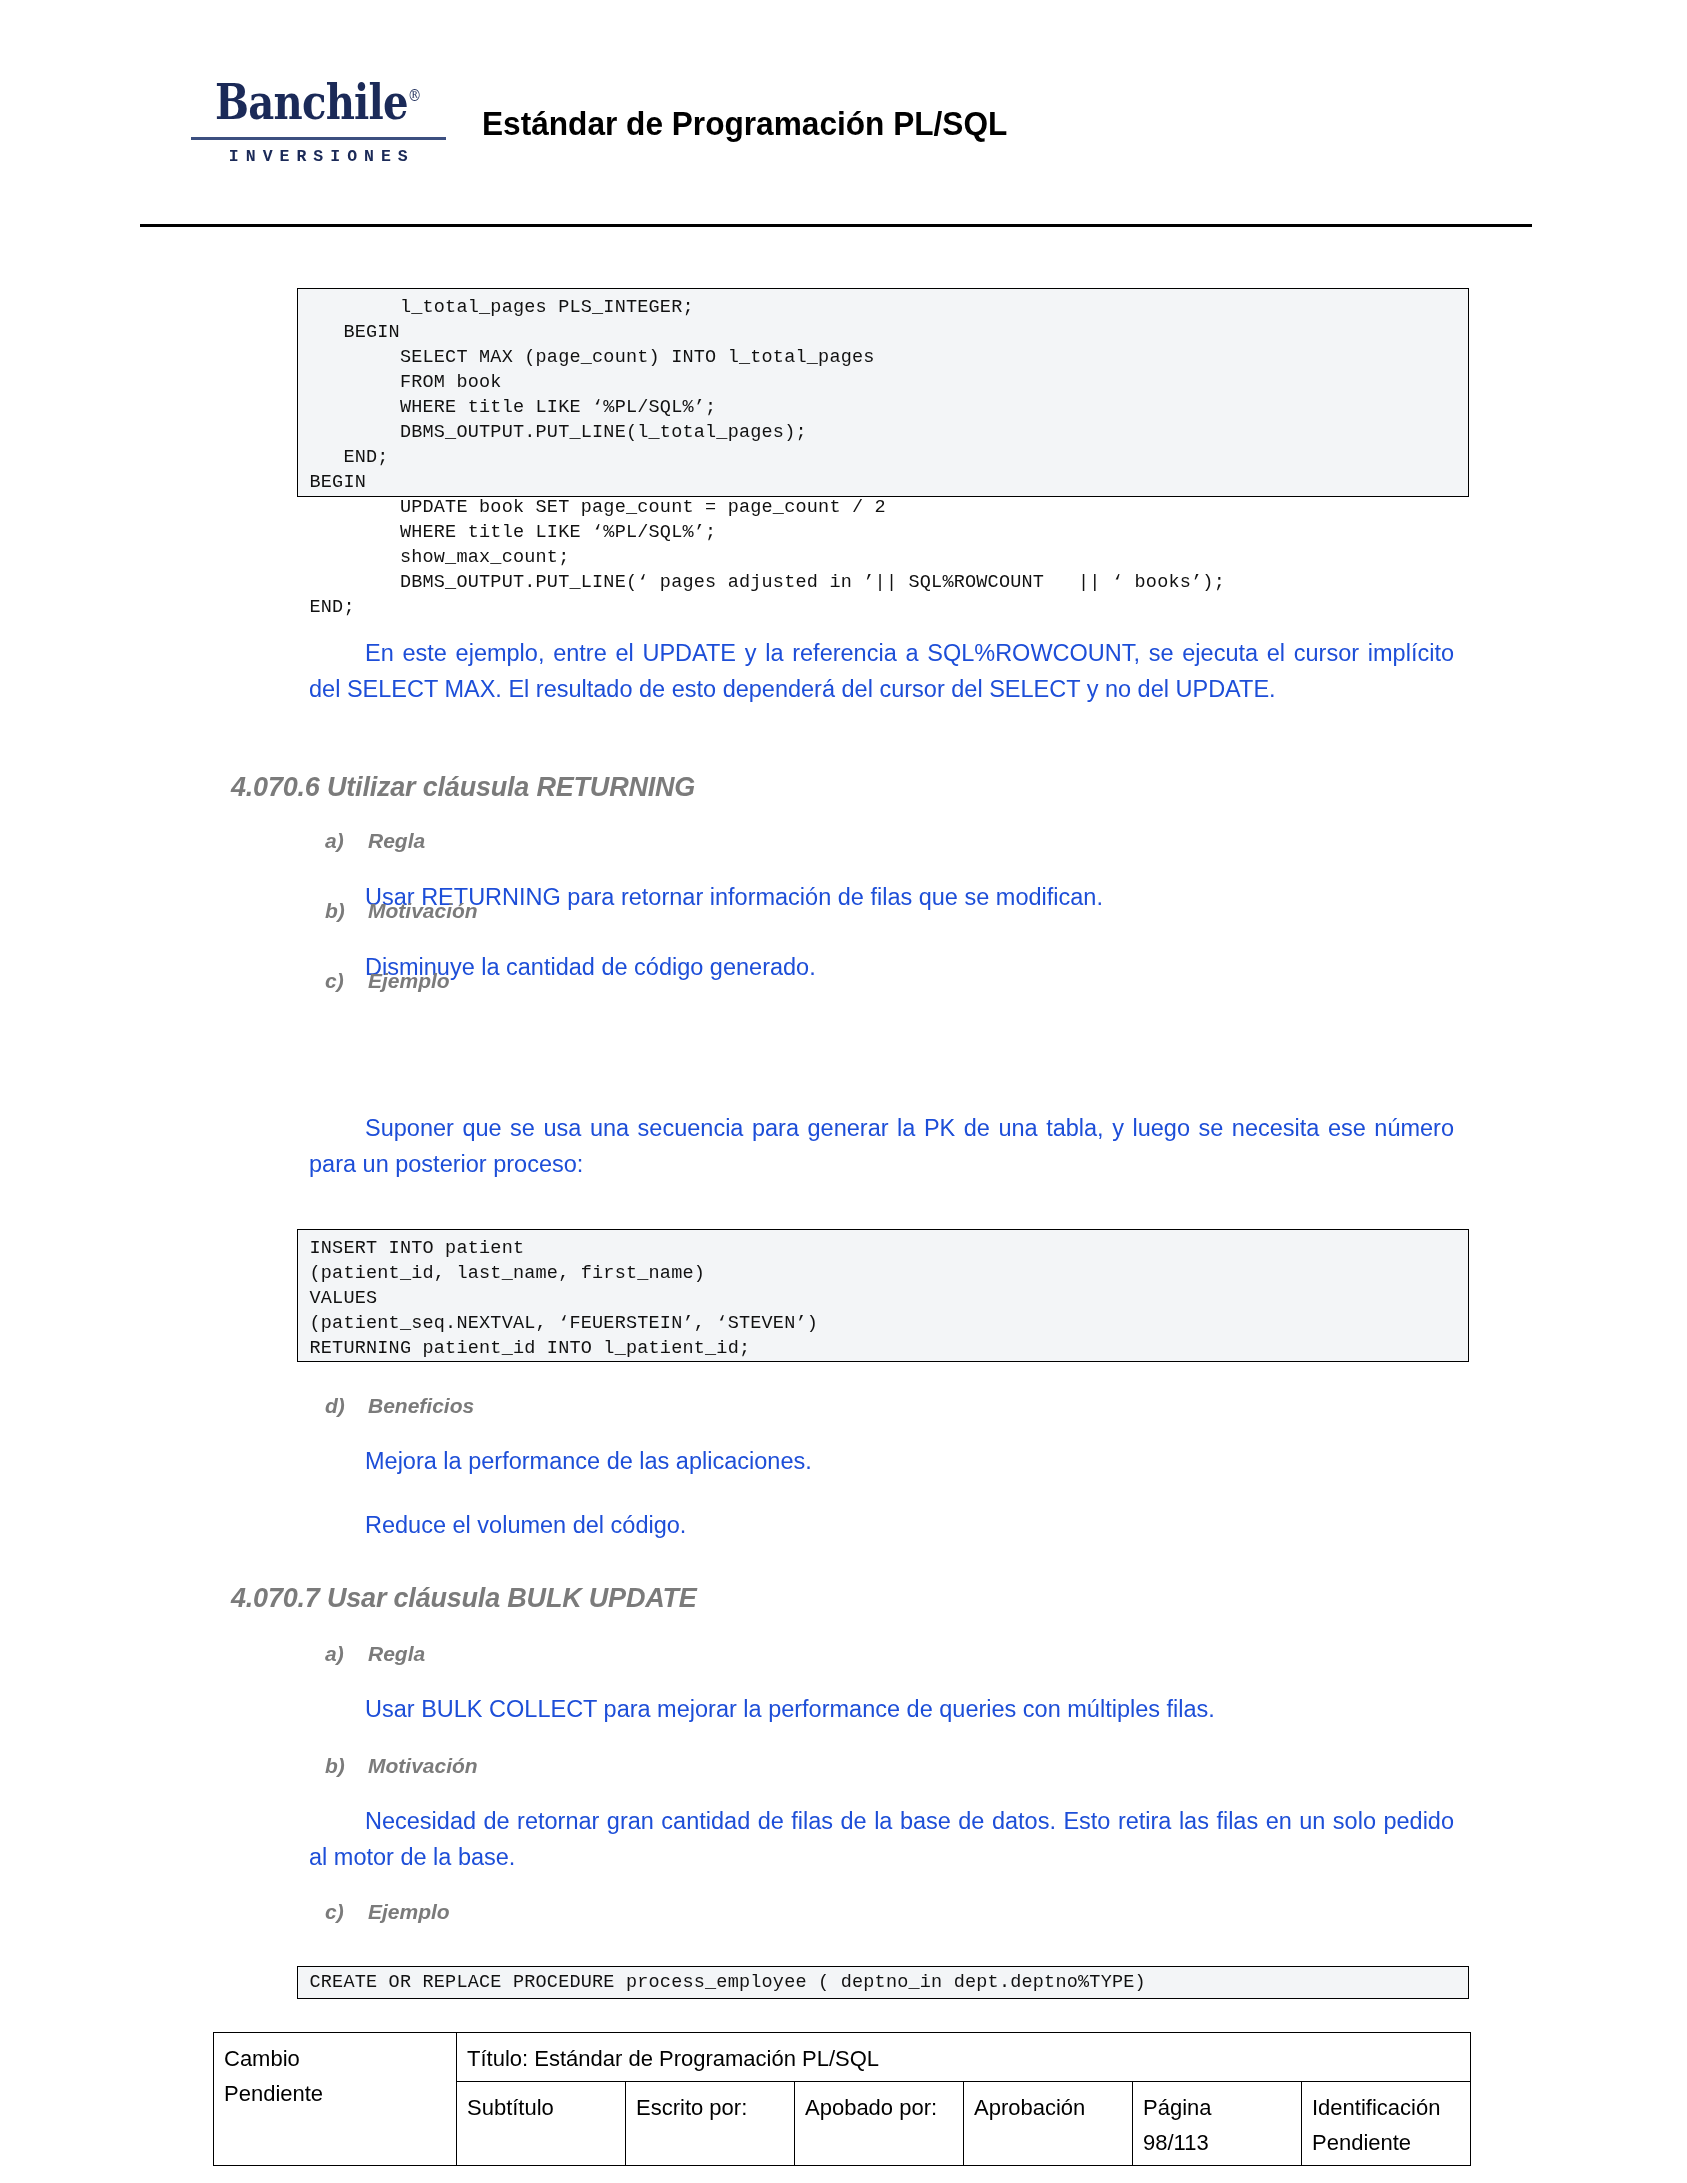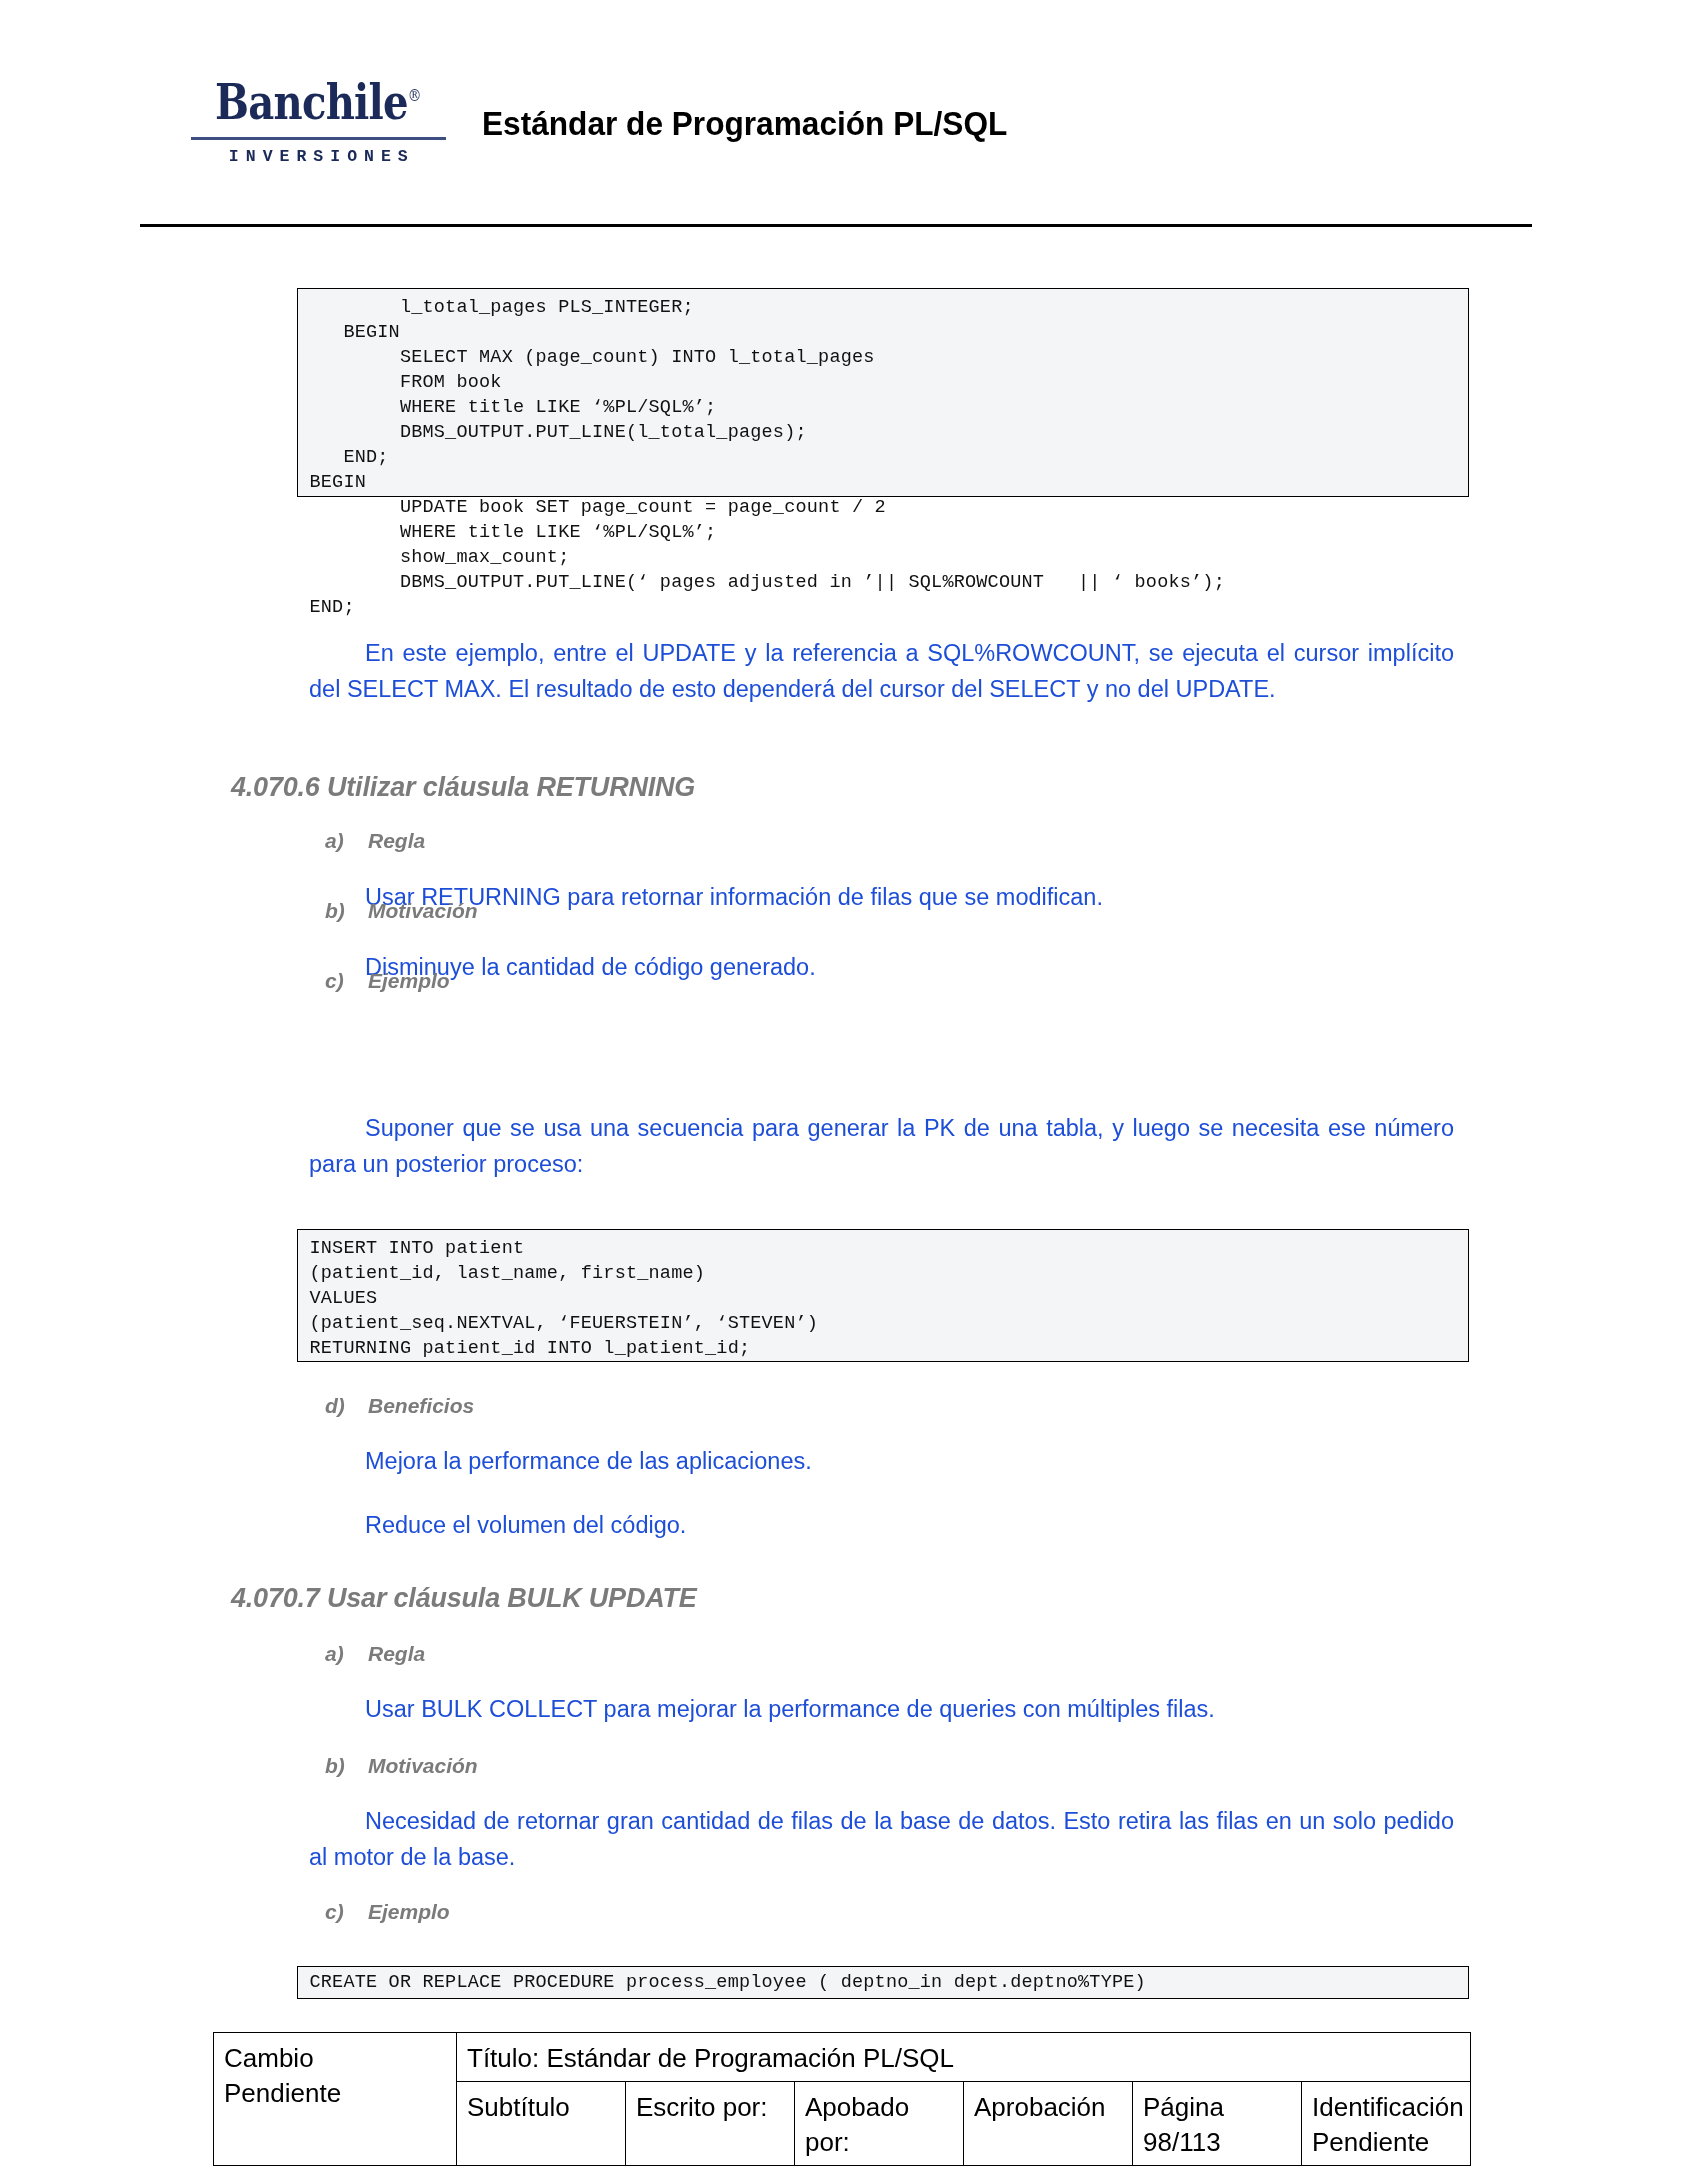--- a/index.html
+++ b/index.html
@@ -173,21 +173,21 @@
 
   
   .footer-table {
     position: absolute;
     left: 213px;
     top: 2010px;
     width: 1258px;
     border-collapse: collapse;
     table-layout: fixed;
     font-family: "Liberation Sans", sans-serif;
-    font-size: 26px;
+    font-size: 22px;
     color: #000;
   }
   .footer-table td {
     border: 1.6px solid #000;
     vertical-align: top;
     padding: 8.2px 10px 5px 10px;
     line-height: 35px;
   }
   td.cell-cambio { width: 222px; }
   td.cell-titulo { }

